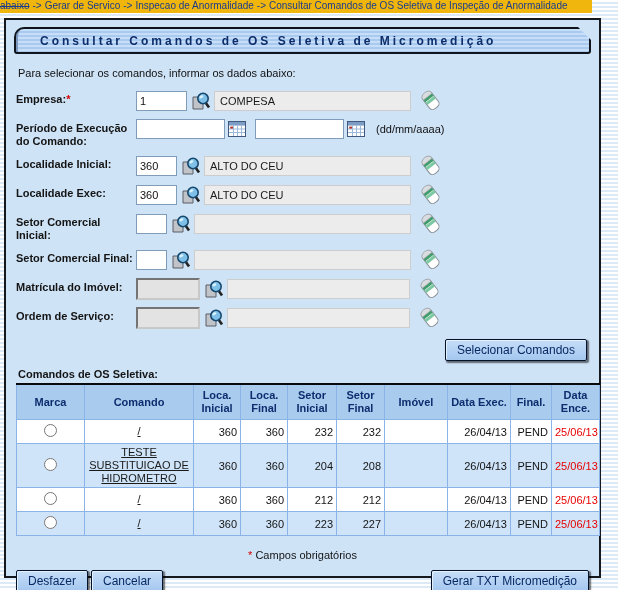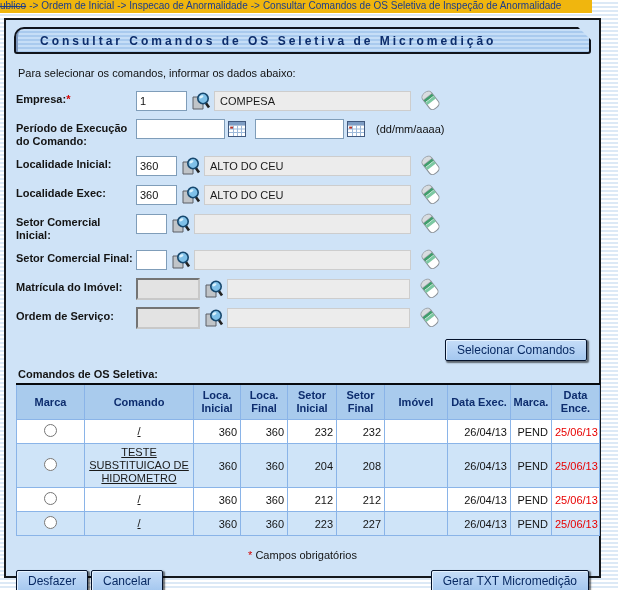--- a/index.html
+++ b/index.html
@@ -105,21 +105,21 @@
       <g transform="rotate(-38 10 11)">
         <rect x="4.5" y="1.5" width="11" height="18" rx="4.5" ry="3.5" fill="#ffffff" stroke="#8a9096"></rect>
         <path d="M4.7 5.5 h10.6 v3 H4.7 z" fill="#3f9e6c"></path>
         <path d="M4.6 9 h10.8 v3 H4.6 z" fill="#7cc8a2"></path>
         <path d="M4.5 4 a5.5 3.5 0 0 1 11 0 v1.6 H4.5 z" fill="#d9dde0" stroke="#8a9096" stroke-width="0.6"></path>
       </g>
     </symbol>
   </defs>
 </svg>
 
-<div class="breadcrumb"><a class="crumb struck">ublico</a><span class="sep">-&gt;</span><a class="crumb">Ordem de Inicial</a><span class="sep">-&gt;</span><a class="crumb">Inspecao de Anormalidade</a><span class="sep">-&gt;</span><span class="crumb">Consultar Comandos de OS Seletiva de Inspeção de Anormalidade</span></div>
+<div class="breadcrumb"><a class="crumb struck">abaixo</a><span class="sep">-&gt;</span><a class="crumb">Gerar de Servico</a><span class="sep">-&gt;</span><a class="crumb">Inspecao de Anormalidade</a><span class="sep">-&gt;</span><span class="crumb">Consultar Comandos de OS Seletiva de Inspeção de Anormalidade</span></div>
 
 <div class="panel">
   <div class="titlebar">Consultar Comandos de OS Seletiva de Micromedição</div>
   <div class="content">
     <div class="instruction">Para selecionar os comandos, informar os dados abaixo:</div>
 
     <div class="frow">
       <div class="flabel"><span>Empresa:</span><span class="req">*</span></div>
       <div class="fields">
         <input class="txt w50" value="1" style="">
@@ -254,21 +254,21 @@
       <thead>
         <tr>
           <th>Marca</th>
           <th>Comando</th>
           <th>Loca. Inicial</th>
           <th>Loca. Final</th>
           <th>Setor Inicial</th>
           <th>Setor Final</th>
           <th>Imóvel</th>
           <th>Data Exec.</th>
-          <th>Marca.</th>
+          <th>Final.</th>
           <th>Data Ence.</th>
         </tr>
       </thead>
       <tbody>
         <tr class="odd">
           <td class="marca"><input type="radio" name="marca" style=""></td>
           <td class="cmd-cell"><a class="cmd">/</a></td>
           <td class="num">360</td>
           <td class="num">360</td>
           <td class="num">232</td>

